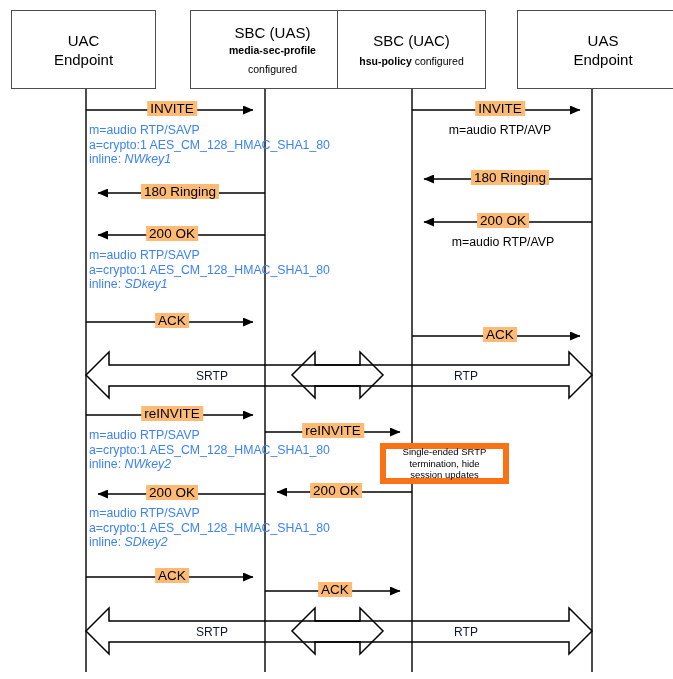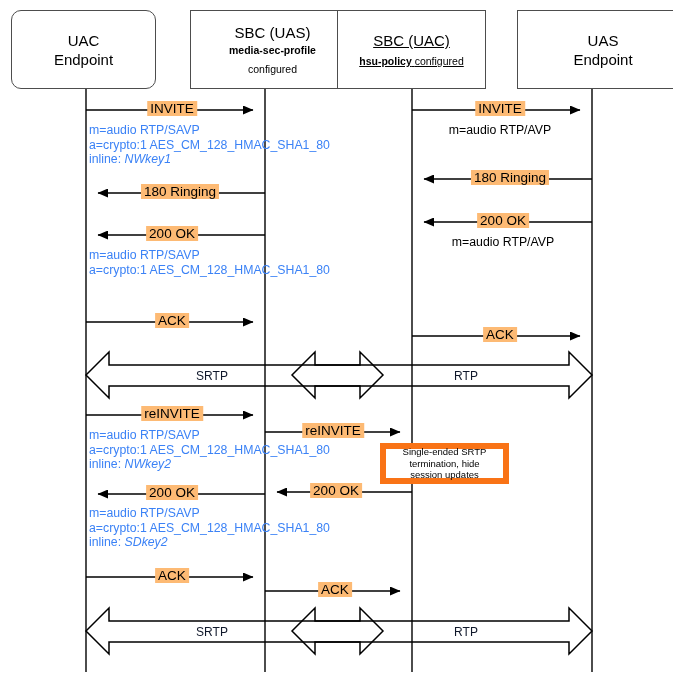--- a/index.html
+++ b/index.html
@@ -157,32 +157,32 @@
       <path d="M86,375 L109,352 L109,365 L360,365 L360,352 L383,375 L360,398 L360,386 L109,386 L109,398 Z"></path>
       <path d="M592,375 L569,352 L569,365 L315,365 L315,352 L292,375 L315,398 L315,386 L569,386 L569,398 Z"></path>
     </g>
 
     <g stroke="#000" stroke-width="1.5" fill="none">
       <path d="M86,631 L109,608 L109,621 L360,621 L360,608 L383,631 L360,654 L360,642 L109,642 L109,654 Z"></path>
       <path d="M592,631 L569,608 L569,621 L315,621 L315,608 L292,631 L315,654 L315,642 L569,642 L569,654 Z"></path>
     </g>
   </svg>
 
-  <div class="lane-box" style="left:11px; top:10px; width:145px; height:79px;border-radius:10px;">
+  <div class="lane-box" style="left:11px; top:10px; width:145px; height:79px;">
     <div class="lane-title">UAC</div>
     <div class="lane-title">Endpoint</div>
   </div>
 
   <div class="lane-box" style="left:190px; top:10px; width:165px; height:79px;">
     <div class="lane-title">SBC (UAS)</div>
     <div class="lane-sub"><b>media-sec-profile</b></div>
     <div class="lane-sub" style="margin-top:5px;">configured</div>
   </div>
 
-  <div class="lane-box" style="left:337px; top:10px; width:149px; height:79px;text-decoration:underline;">
+  <div class="lane-box" style="left:337px; top:10px; width:149px; height:79px;">
     <div class="lane-title">SBC (UAC)</div>
     <div class="lane-sub" style="margin-top:4px;">
       <b>hsu-policy</b><span> </span><span>configured</span>
     </div>
   </div>
 
   <div class="lane-box" style="left:517px; top:10px; width:172px; height:79px;">
     <div class="lane-title">UAS</div>
     <div class="lane-title">Endpoint</div>
   </div>
@@ -208,20 +208,21 @@
     <div><span>inline: </span><span class="ital">NWkey1</span></div>
   </div>
 
   <div class="sdp-small" style="left:500px; top:123px;">m=audio RTP/AVP</div>
 
   <div class="sdp-small" style="left:503px; top:235px;">m=audio RTP/AVP</div>
 
   <div class="sdp-block" style="left:89px; top:248px;">
     <div>m=audio RTP/SAVP</div>
     <div>a=crypto:1 AES_CM_128_HMAC_SHA1_80</div>
+    <div><span>inline: </span><span class="ital">SDkey1</span></div>
   </div>
 
   <div class="sdp-block" style="left:89px; top:428px;">
     <div>m=audio RTP/SAVP</div>
     <div>a=crypto:1 AES_CM_128_HMAC_SHA1_80</div>
     <div><span>inline: </span><span class="ital">NWkey2</span></div>
   </div>
 
   <div class="sdp-block" style="left:89px; top:506px;">
     <div>m=audio RTP/SAVP</div>

